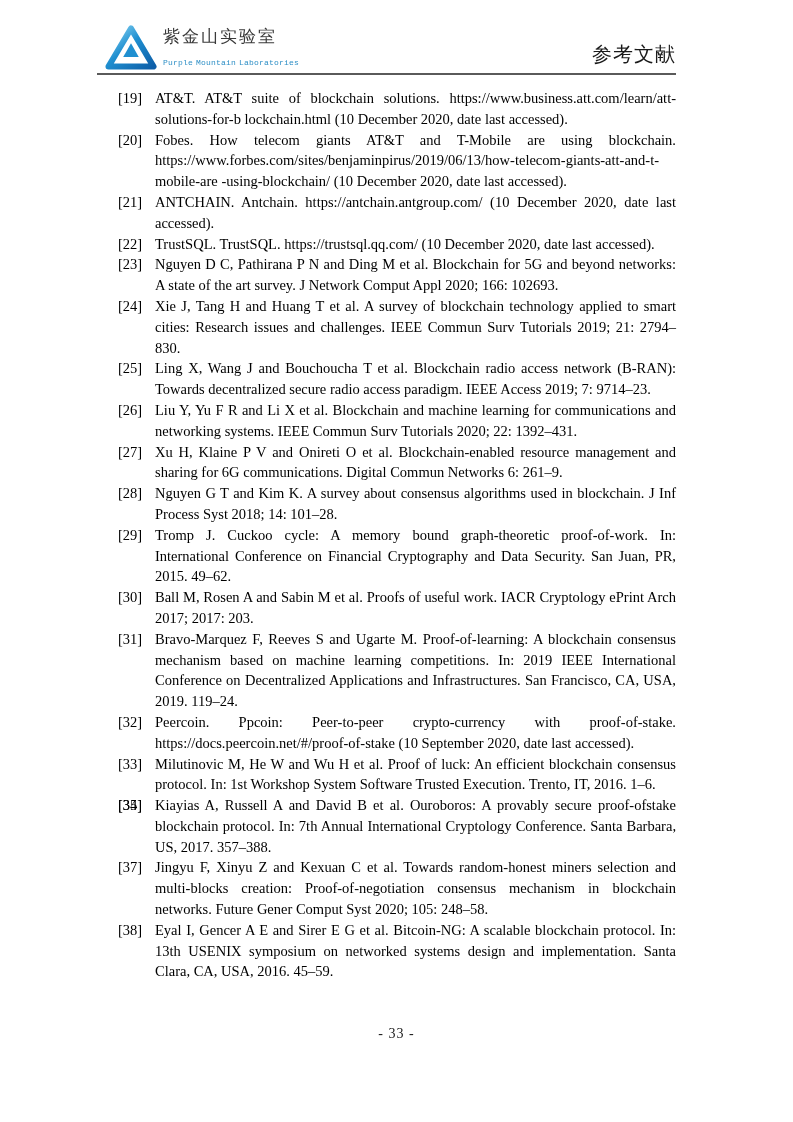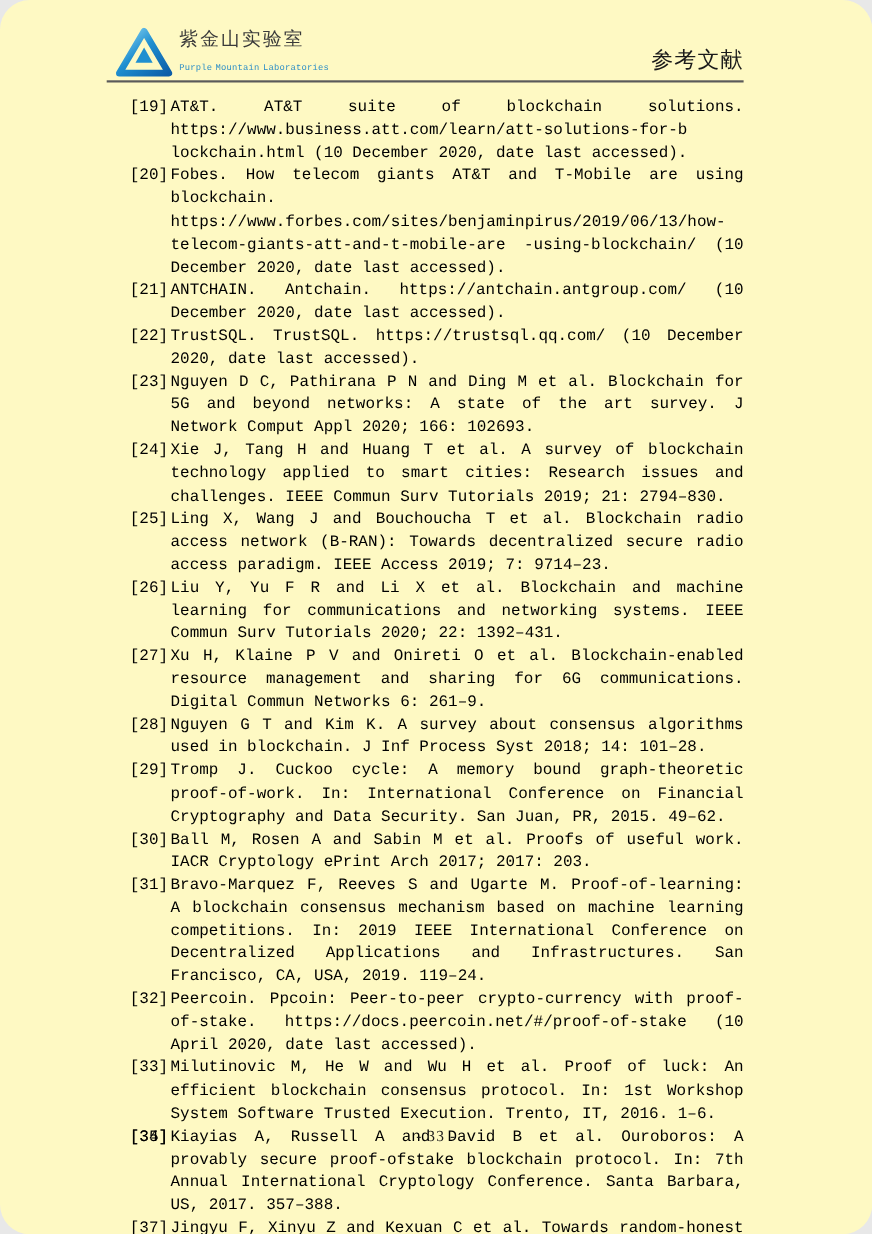--- a/index.html
+++ b/index.html
@@ -1,25 +1,24 @@
 <!DOCTYPE html>
 <html><head>
 <meta charset="utf-8">
 <style>
   html, body { margin: 0; padding: 0; background: #e8e8e8; }
   .page {
     position: relative;
     width: 793px;
     height: 1122px;
     margin: 0 auto;
-    background: #fef9c3;
+    background: #ffffff;
     font-family: "Liberation Serif", "DejaVu Serif", serif;
     color: #000;
     overflow: hidden;
-    border-radius: 27px;
   }
 
   
   .header {
     position: absolute;
     left: 97px;
     top: 24px;
     width: 579px;
     height: 49px;
     border-bottom: 2.5px solid #5a5a5a;
@@ -70,21 +69,20 @@
     top: 88px;
     width: 558px;
     font-size: 14.5px;
     line-height: 20.8px;
   }
   .ref-item {
     position: relative;
     padding-left: 37px;
     text-align: justify;
     overflow-wrap: anywhere;
-    font-family: Liberation Mono, monospace;
   }
   .ref-num {
     position: absolute;
     left: 0;
     top: 0;
     text-align: left;
   }
 
   
   .footer {
@@ -175,21 +173,21 @@
 
     <div class="ref-item">
       <span class="ref-num">[30]</span><span>Ball M, Rosen A and Sabin M et al. Proofs of useful work. IACR Cryptology ePrint Arch 2017; 2017: 203.</span>
     </div>
 
     <div class="ref-item">
       <span class="ref-num">[31]</span><span>Bravo-Marquez F, Reeves S and Ugarte M. Proof-of-learning: A blockchain consensus mechanism based on machine learning competitions. In: 2019 IEEE International Conference on Decentralized Applications and Infrastructures. San Francisco, CA, USA, 2019. 119–24.</span>
     </div>
 
     <div class="ref-item">
-      <span class="ref-num">[32]</span><span>Peercoin. Ppcoin: Peer-to-peer crypto-currency with proof-of-stake. https://docs.peercoin.net/#/proof-of-stake (10 April 2020, date last accessed).</span>
+      <span class="ref-num">[32]</span><span>Peercoin. Ppcoin: Peer-to-peer crypto-currency with proof-of-stake. https://docs.peercoin.net/#/proof-of-stake (10 September 2020, date last accessed).</span>
     </div>
 
     <div class="ref-item">
       <span class="ref-num">[33]</span><span>Milutinovic M, He W and Wu H et al. Proof of luck: An efficient blockchain consensus protocol. In: 1st Workshop System Software Trusted Execution. Trento, IT, 2016. 1–6.</span>
     </div>
 
     <div class="ref-item">
       <span class="ref-num">[34]</span>
     </div>
 

